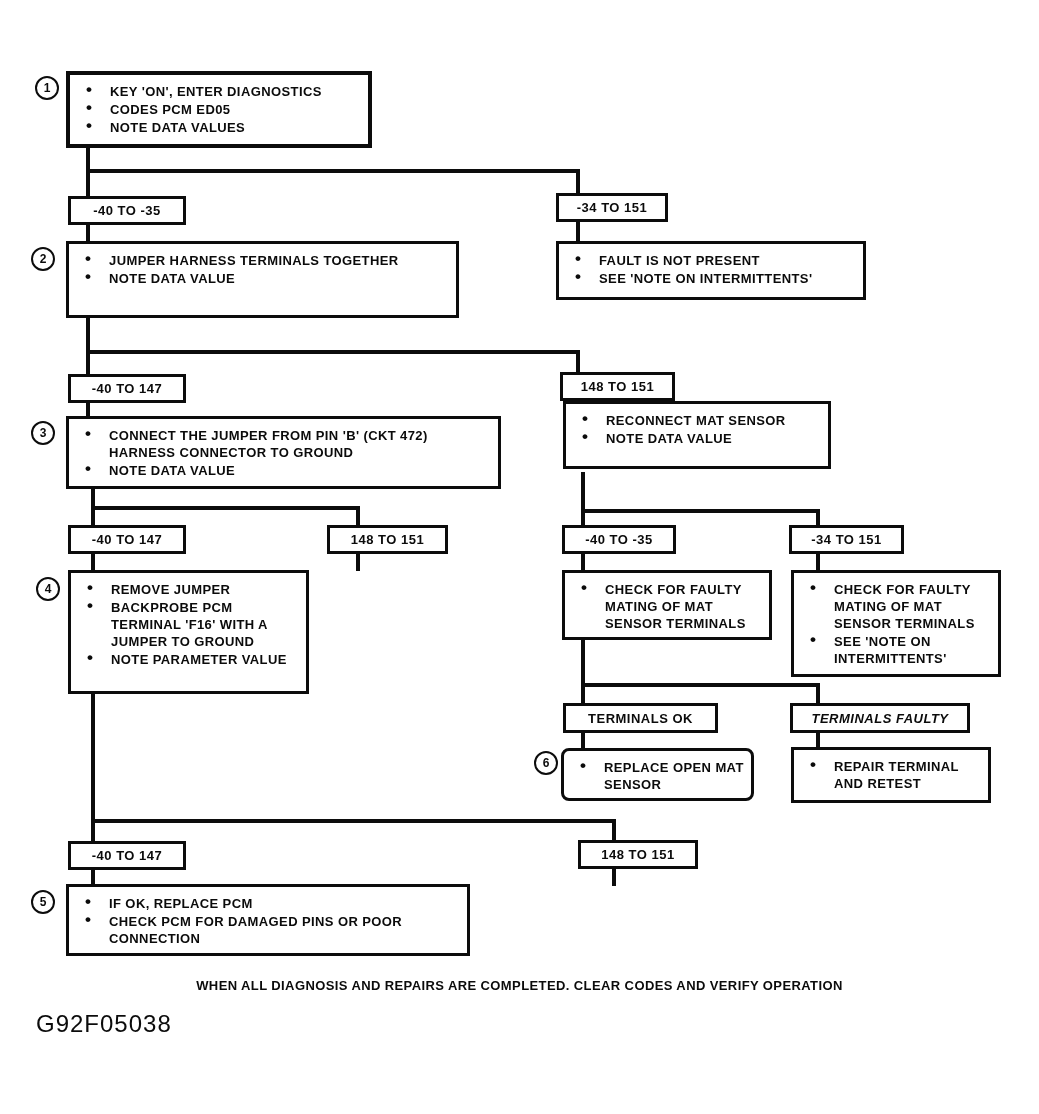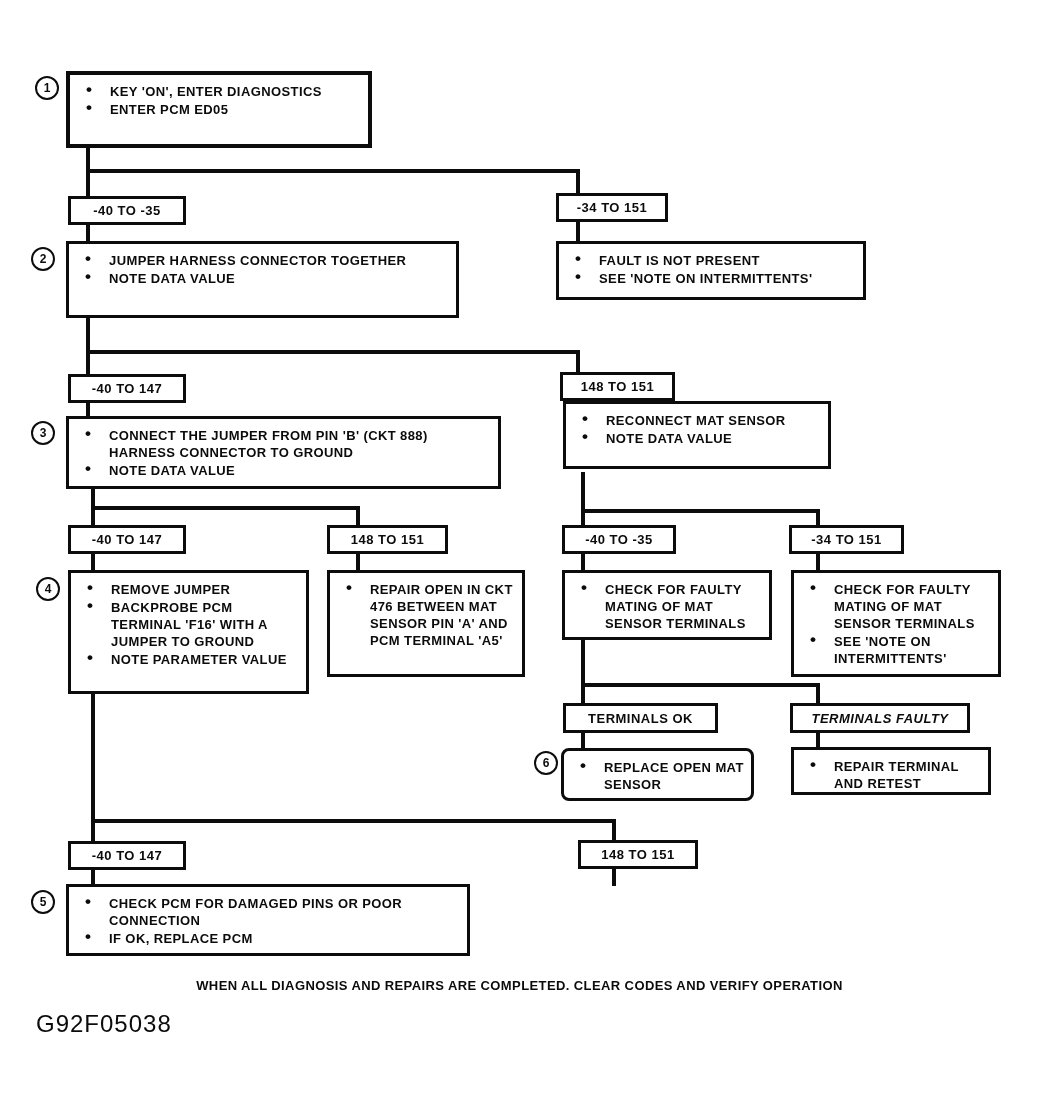--- a/index.html
+++ b/index.html
@@ -117,82 +117,80 @@
 
   <div class="circ" style="left:35px;top:76px;">1</div>
   <div class="circ" style="left:31px;top:247px;">2</div>
   <div class="circ" style="left:31px;top:421px;">3</div>
   <div class="circ" style="left:36px;top:577px;">4</div>
   <div class="circ" style="left:534px;top:751px;">6</div>
   <div class="circ" style="left:31px;top:890px;">5</div>
 
   <div class="box" style="left:66px;top:71px;width:306px;height:77px;border-width:4px;">
     <div class="bullet">KEY 'ON', ENTER DIAGNOSTICS</div>
-    <div class="bullet">ENTER PCM ED05</div>
+    <div class="bullet">CODES PCM ED05</div>
+    <div class="bullet">NOTE DATA VALUES</div>
   </div>
 
   <div class="range" style="left:68px;top:196px;width:118px;height:29px;">-40 TO -35</div>
   <div class="range" style="left:556px;top:193px;width:112px;height:29px;">-34 TO 151</div>
 
   <div class="box" style="left:66px;top:241px;width:393px;height:77px;">
-    <div class="bullet">JUMPER HARNESS CONNECTOR TOGETHER</div>
+    <div class="bullet">JUMPER HARNESS TERMINALS TOGETHER</div>
     <div class="bullet">NOTE DATA VALUE</div>
   </div>
   <div class="box" style="left:556px;top:241px;width:310px;height:59px;">
     <div class="bullet">FAULT IS NOT PRESENT</div>
     <div class="bullet">SEE 'NOTE ON INTERMITTENTS'</div>
   </div>
 
   <div class="range" style="left:68px;top:374px;width:118px;height:29px;">-40 TO 147</div>
   <div class="range" style="left:560px;top:372px;width:115px;height:29px;">148 TO 151</div>
 
   <div class="box" style="left:66px;top:416px;width:435px;height:73px;">
-    <div class="bullet">CONNECT THE JUMPER FROM PIN 'B' (CKT 888) HARNESS CONNECTOR TO GROUND</div>
+    <div class="bullet">CONNECT THE JUMPER FROM PIN 'B' (CKT 472) HARNESS CONNECTOR TO GROUND</div>
     <div class="bullet">NOTE DATA VALUE</div>
   </div>
   <div class="box" style="left:563px;top:401px;width:268px;height:68px;">
     <div class="bullet">RECONNECT MAT SENSOR</div>
     <div class="bullet">NOTE DATA VALUE</div>
   </div>
 
   <div class="range" style="left:68px;top:525px;width:118px;height:29px;">-40 TO 147</div>
   <div class="range" style="left:327px;top:525px;width:121px;height:29px;">148 TO 151</div>
   <div class="range" style="left:562px;top:525px;width:114px;height:29px;">-40 TO -35</div>
   <div class="range" style="left:789px;top:525px;width:115px;height:29px;">-34 TO 151</div>
 
   <div class="box" style="left:68px;top:570px;width:241px;height:124px;">
     <div class="bullet">REMOVE JUMPER</div>
     <div class="bullet">BACKPROBE PCM TERMINAL 'F16' WITH A JUMPER TO GROUND</div>
     <div class="bullet">NOTE PARAMETER VALUE</div>
   </div>
-  <div class="box" style="left:327px;top:570px;width:198px;height:107px;">
-    <div class="bullet">REPAIR OPEN IN CKT 476 BETWEEN MAT SENSOR PIN 'A' AND PCM TERMINAL 'A5'</div>
-  </div>
   <div class="box" style="left:562px;top:570px;width:210px;height:70px;">
     <div class="bullet">CHECK FOR FAULTY MATING OF MAT SENSOR TERMINALS</div>
   </div>
   <div class="box" style="left:791px;top:570px;width:210px;height:107px;">
     <div class="bullet">CHECK FOR FAULTY MATING OF MAT SENSOR TERMINALS</div>
     <div class="bullet">SEE 'NOTE ON INTERMITTENTS'</div>
   </div>
 
   <div class="range" style="left:563px;top:703px;width:155px;height:30px;">TERMINALS OK</div>
   <div class="range" style="left:790px;top:703px;width:180px;height:30px;font-style:italic;">TERMINALS FAULTY</div>
 
   <div class="box" style="left:561px;top:748px;width:193px;height:53px;border-radius:8px;">
     <div class="bullet">REPLACE OPEN MAT SENSOR</div>
   </div>
-  <div class="box" style="left:791px;top:747px;width:200px;height:48px;">
+  <div class="box" style="left:791px;top:747px;width:200px;height:56px;">
     <div class="bullet">REPAIR TERMINAL AND RETEST</div>
   </div>
 
   <div class="range" style="left:68px;top:841px;width:118px;height:29px;">-40 TO 147</div>
   <div class="range" style="left:578px;top:840px;width:120px;height:29px;">148 TO 151</div>
 
   <div class="box" style="left:66px;top:884px;width:404px;height:72px;">
+    <div class="bullet">IF OK, REPLACE PCM</div>
     <div class="bullet">CHECK PCM FOR DAMAGED PINS OR POOR CONNECTION</div>
-    <div class="bullet">IF OK, REPLACE PCM</div>
   </div>
 
   <div class="footer">WHEN ALL DIAGNOSIS AND REPAIRS ARE COMPLETED. CLEAR CODES AND VERIFY OPERATION</div>
   <div class="figid">G92F05038</div>
 
 </div>
 
 </body></html>

